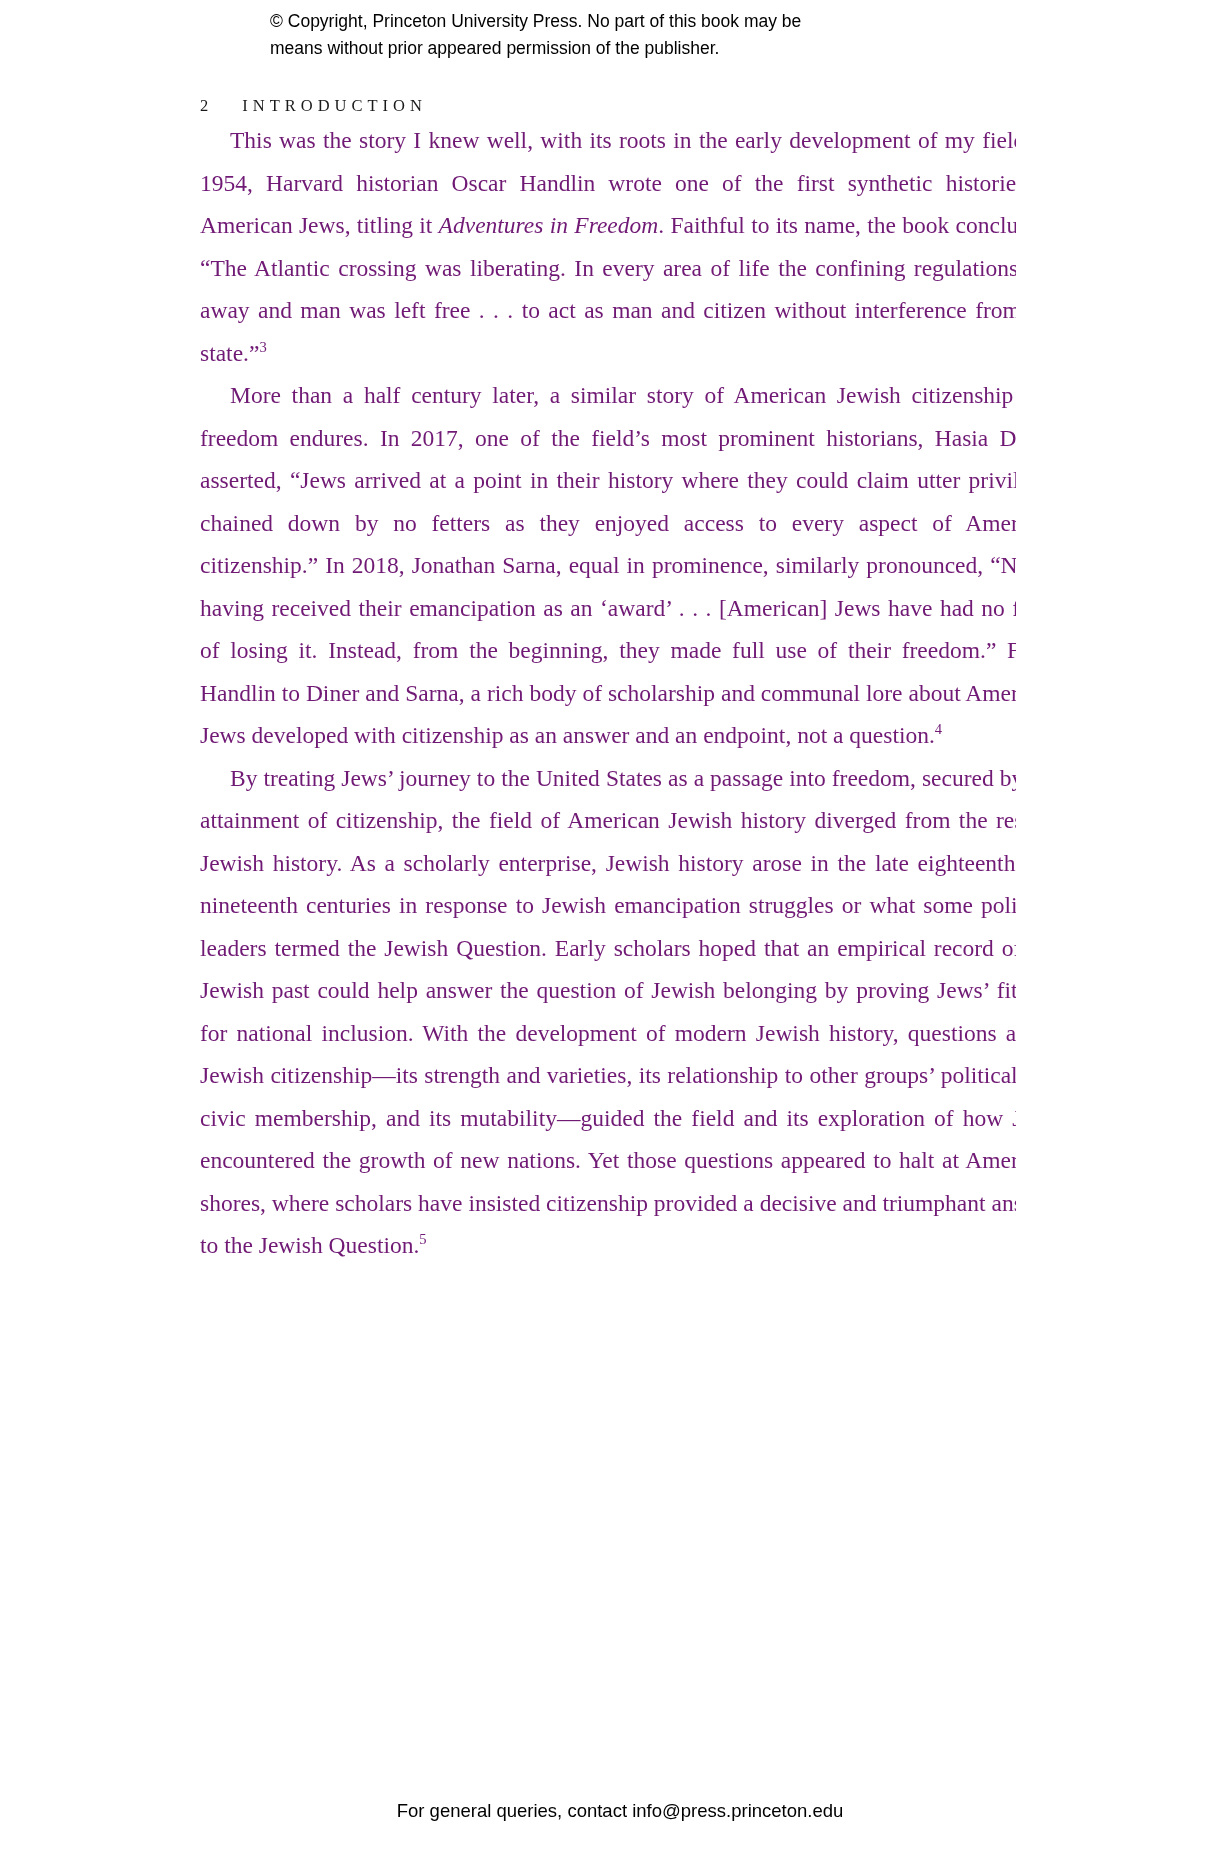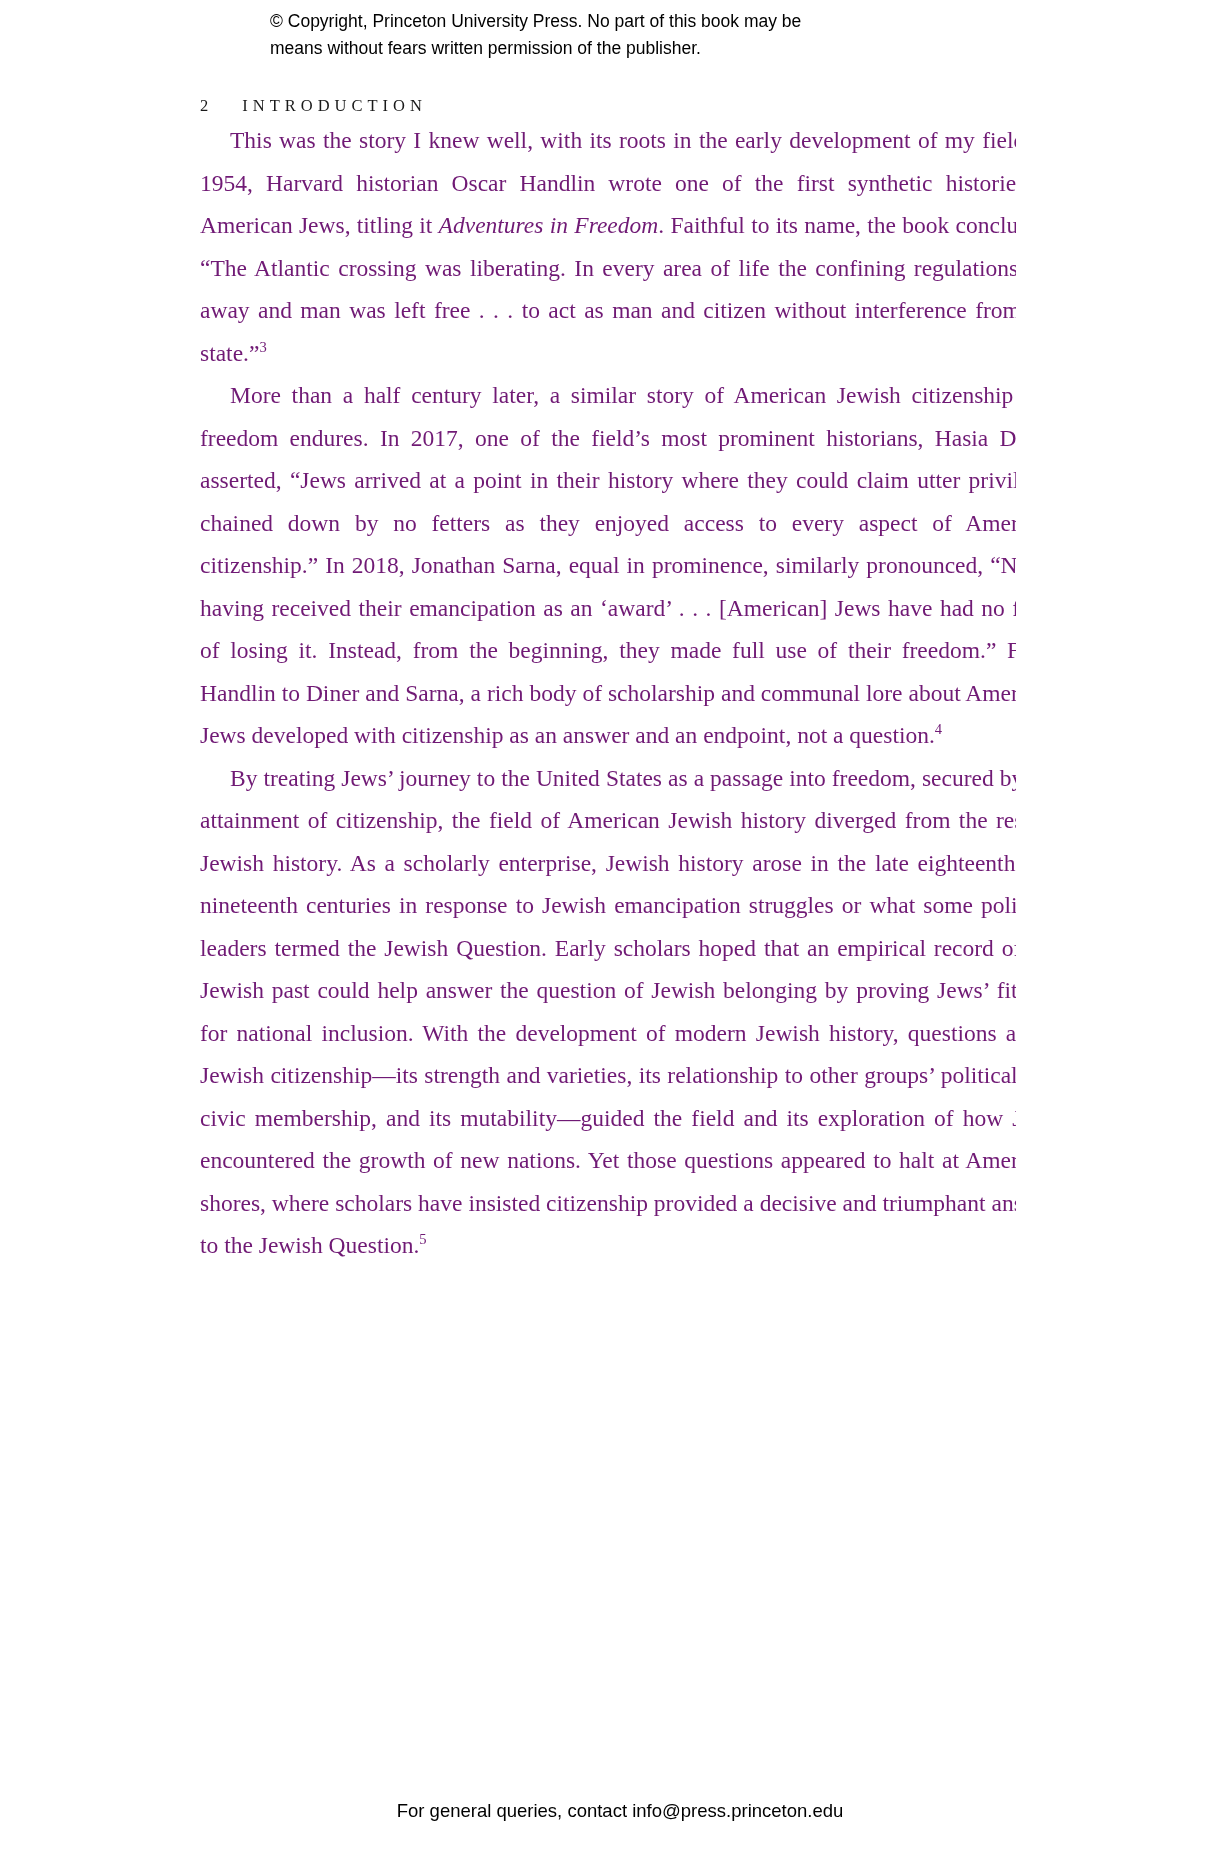--- a/index.html
+++ b/index.html
@@ -75,21 +75,21 @@
     color: #000000;
   }
 </style>
 </head>
 <body>
 
 <div class="page">
 
   <div class="copyright">
     <div>© Copyright, Princeton University Press. No part of this book may be</div>
-    <div>means without fears written permission of the publisher.</div>
+    <div>means without prior appeared permission of the publisher.</div>
   </div>
 
   <div class="running-head">
     <span class="pagenum">2</span><span class="title">INTRODUCTION</span>
   </div>
 
   <div class="body-text">
       <p class="para">This was the story I knew well, with its roots in the early development of my field. In 1954, Harvard historian Oscar Handlin wrote one of the first synthetic histories of American Jews, titling it <em>Adventures in Freedom</em>. Faithful to its name, the book concluded, “The Atlantic crossing was liberating. In every area of life the confining regulations fell away and man was left free . . . to act as man and citizen without interference from the state.”<sup>3</sup></p>
       <p class="para">More than a half century later, a similar story of American Jewish citizenship and freedom endures. In 2017, one of the field’s most prominent historians, Hasia Diner, asserted, “Jews arrived at a point in their history where they could claim utter privilege, chained down by no fetters as they enjoyed access to every aspect of American citizenship.” In 2018, Jonathan Sarna, equal in prominence, similarly pronounced, “Never having received their emancipation as an ‘award’ . . . [American] Jews have had no fears of losing it. Instead, from the beginning, they made full use of their freedom.” From Handlin to Diner and Sarna, a rich body of scholarship and communal lore about American Jews developed with citizenship as an answer and an endpoint, not a question.<sup>4</sup></p>
       <p class="para">By treating Jews’ journey to the United States as a passage into freedom, secured by the attainment of citizenship, the field of American Jewish history diverged from the rest of Jewish history. As a scholarly enterprise, Jewish history arose in the late eighteenth and nineteenth centuries in response to Jewish emancipation struggles or what some political leaders termed the Jewish Question. Early scholars hoped that an empirical record of the Jewish past could help answer the question of Jewish belonging by proving Jews’ fitness for national inclusion. With the development of modern Jewish history, questions about Jewish citizenship—its strength and varieties, its relationship to other groups’ political and civic membership, and its mutability—guided the field and its exploration of how Jews encountered the growth of new nations. Yet those questions appeared to halt at American shores, where scholars have insisted citizenship provided a decisive and triumphant answer to the Jewish Question.<sup>5</sup></p>

